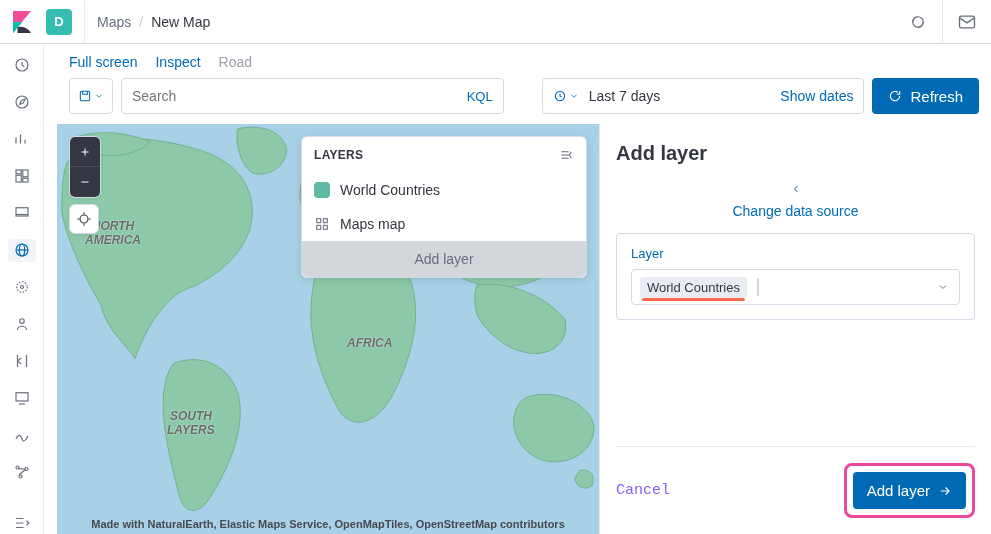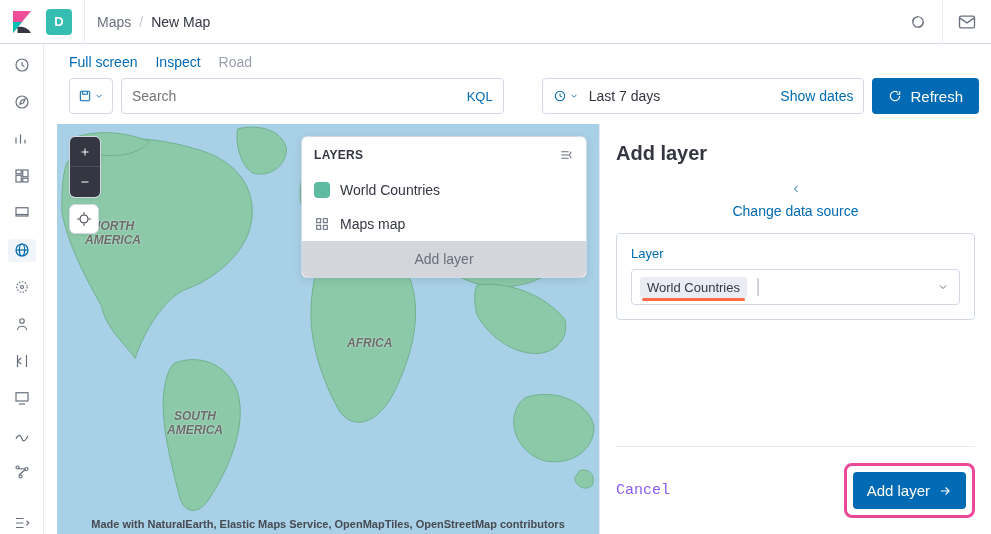--- a/index.html
+++ b/index.html
@@ -257,21 +257,21 @@
 
           <path d="M330 40 C390 15 470 20 530 55 C545 75 545 110 525 135 C500 165 455 175 420 160 C395 150 370 130 350 105 C335 85 328 60 330 40 Z" fill="#8cc9a9" stroke="#6fb18d"></path>
           <path d="M430 165 C460 160 500 175 520 200 C525 220 510 235 490 235 C465 235 440 215 430 195 C427 183 427 172 430 165 Z" fill="#8cc9a9" stroke="#6fb18d"></path>
 
           <path d="M480 280 C510 270 545 285 550 310 C550 335 525 350 500 345 C480 340 465 320 468 300 C470 290 474 284 480 280 Z" fill="#8cc9a9" stroke="#6fb18d"></path>
           <path d="M535 355 C545 352 552 360 548 370 C542 376 532 372 530 363 Z" fill="#8cc9a9" stroke="#6fb18d"></path>
         </svg>
         <div class="map-label" style="top:95px; left:28px; white-space:pre;">NORTH
 AMERICA</div>
         <div class="map-label" style="top:285px; left:110px; white-space:pre;">SOUTH
-AMERICA</div>
+LAYERS</div>
         <div class="map-label" style="top:212px; left:290px;">AFRICA</div>
 
         <div class="map-controls">
           <div class="zoom-group">
             <div class="zoom-btn in">
                 <svg width="12" height="12" viewBox="0 0 24 24" stroke="#fff" stroke-width="2">
                   <path d="M12 5v14M5 12h14"></path>
                 </svg>
               </div>
             <div class="zoom-btn out">

